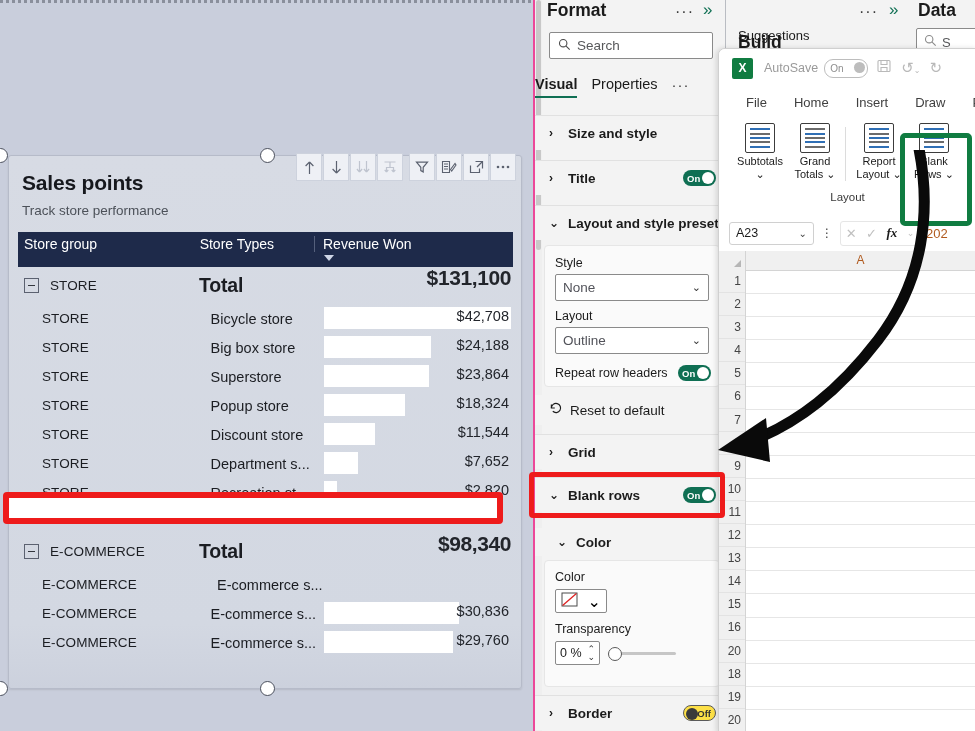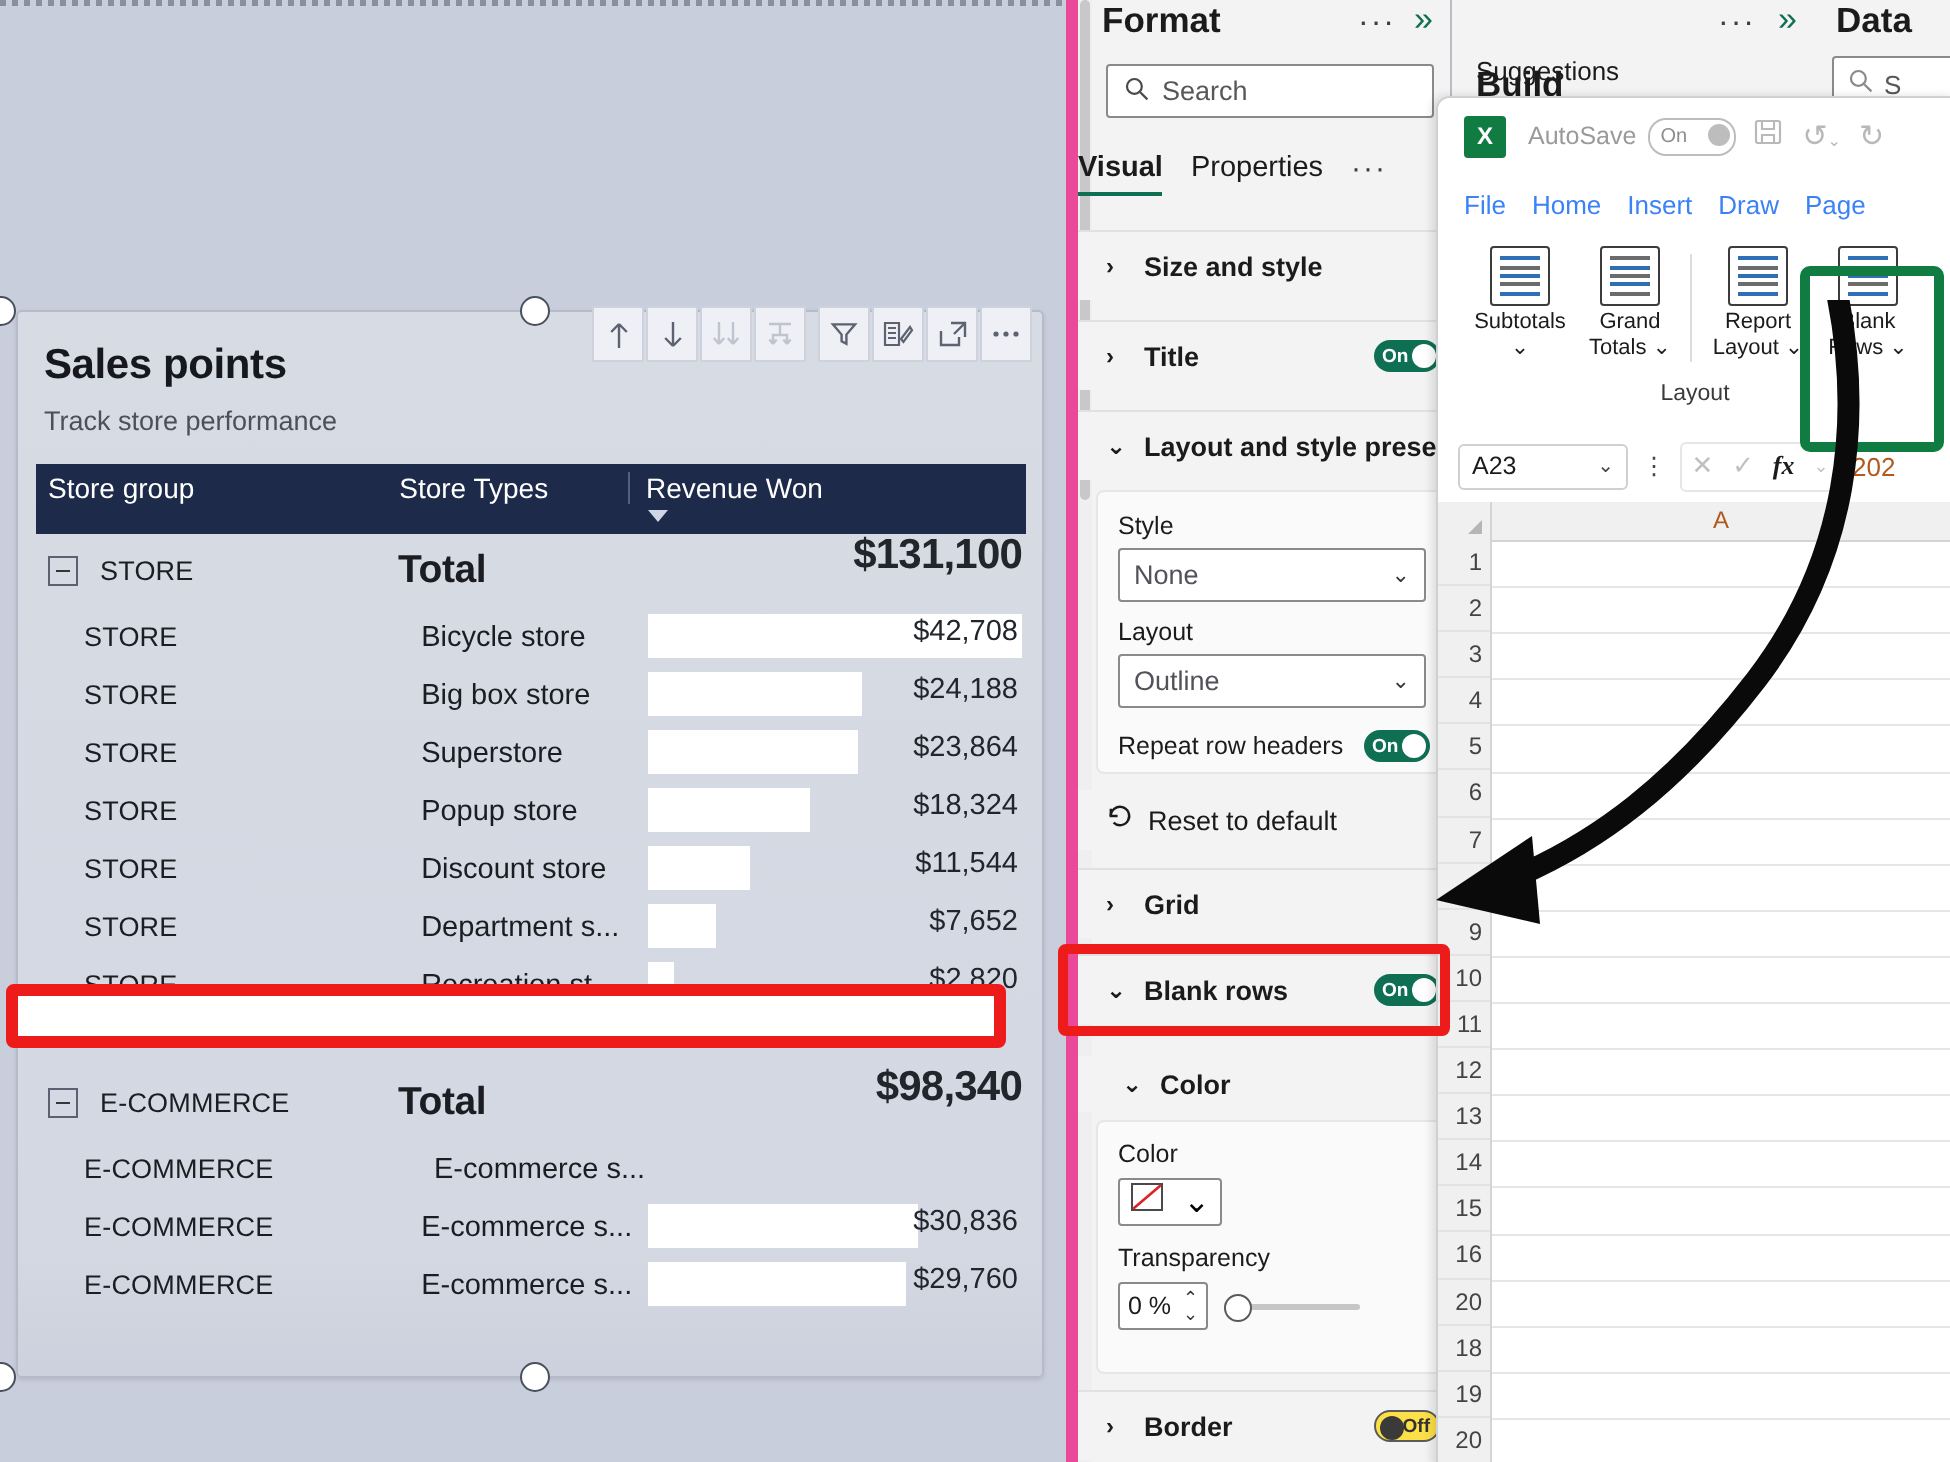--- a/index.html
+++ b/index.html
@@ -63,21 +63,21 @@
   .cell3 .val{position:absolute;right:4px;top:4px;font-size:14.5px;color:#22252b;}
   .cell3 .val.big{font-size:21px;font-weight:700;top:-1px;right:2px;letter-spacing:-.4px;}
 
   
   #blankrow{height:26px;position:relative;}
   #blank-hl{position:absolute;left:3px;top:492px;width:500px;height:32px;
     border:6px solid #ee1b1b;border-radius:4px;box-sizing:border-box;background:#fff;z-index:12;}
 
   
   #fmt{position:absolute;left:533px;top:0;width:192px;height:731px;background:#f3f3f3;
-    border-left:6px solid #ec4899;overflow:hidden;}
+    border-left:2px solid #ec4899;overflow:hidden;}
   #fmt-scroll{position:absolute;left:0;top:0;width:7px;height:731px;background:#efefef;}
   #fmt-scroll i{position:absolute;left:1px;top:0;width:5px;height:250px;background:#c8c8c8;border-radius:3px;}
   #fmt-title{position:absolute;left:12px;top:0px;font-size:17.5px;color:#1b1b1b;font-weight:600;}
   #fmt-ell{position:absolute;left:140px;top:3px;font-size:16px;color:#3b3b3b;letter-spacing:1px;}
   #fmt-chev{position:absolute;left:168px;top:0px;font-size:17px;color:#0f6f53;}
   #fmt-search{position:absolute;left:14px;top:32px;width:162px;height:25px;background:#fff;
     border:1px solid #8a8a8a;border-radius:2px;display:flex;align-items:center;}
   #fmt-search .si{margin:0 6px 0 8px;}
   #fmt-search span{font-size:13.5px;color:#57585a;}
   .tabrow{position:absolute;left:0;top:76px;display:flex;align-items:flex-start;}
@@ -128,21 +128,21 @@
   #xl-titlebar{position:absolute;left:0;top:0;width:257px;height:38px;background:#fff;display:flex;align-items:center;}
   #xl-logo{width:21px;height:21px;background:#107c41;border-radius:2px;margin-left:13px;
     display:flex;align-items:center;justify-content:center;color:#fff;font-size:12px;font-weight:700;}
   #xl-autosave{font-size:12.5px;color:#9a9a9a;margin-left:11px;}
   #xl-asw{margin-left:6px;width:42px;height:17px;border:1px solid #bdbdbd;border-radius:9px;
     display:flex;align-items:center;position:relative;background:#fff;}
   #xl-asw span{font-size:10px;color:#8d8d8d;margin-left:5px;}
   #xl-asw i{position:absolute;right:2px;top:2px;width:11px;height:11px;border-radius:50%;background:#bdbdbd;}
   .xl-ticon{margin-left:9px;color:#b9b9b9;font-size:15px;}
   #xl-menu{position:absolute;left:0;top:40px;width:257px;height:26px;display:flex;align-items:center;}
-  .xlm{font-size:13px;color:#3b82f6;margin-left:13px;text-align:right;}
+  .xlm{font-size:13px;color:#404040;margin-left:27px;text-align:right;}
   #xl-ribbon{position:absolute;left:0;top:68px;width:257px;height:104px;background:#fff;}
   .rb{position:absolute;top:6px;width:50px;text-align:center;}
   .rb .glyph{width:30px;height:30px;margin:0 auto 2px;border:1.3px solid #3c3c3c;border-radius:2px;
     display:flex;flex-direction:column;justify-content:center;gap:2.4px;padding:3px 4px;box-sizing:border-box;background:#fff;}
   .rb .glyph b{display:block;height:2px;background:#2f6fb5;}
   .rb .glyph b.g{background:#6b6b6b;}
   .rb .cap{font-size:11px;color:#1b1b1b;line-height:12.5px;}
   #layout-cap{position:absolute;left:0;top:74px;width:257px;text-align:center;font-size:11.5px;color:#3a3a3a;}
   #blankrows-btn-hl{position:absolute;left:900px;top:133px;width:72px;height:93px;border:5px solid #107c41;
     border-radius:5px;box-sizing:border-box;z-index:26;background:rgba(255,255,255,0);}

